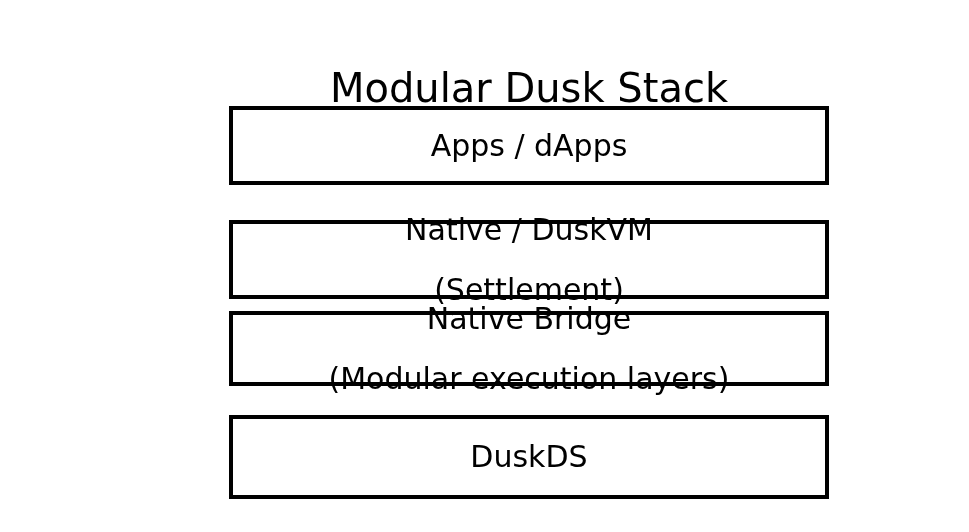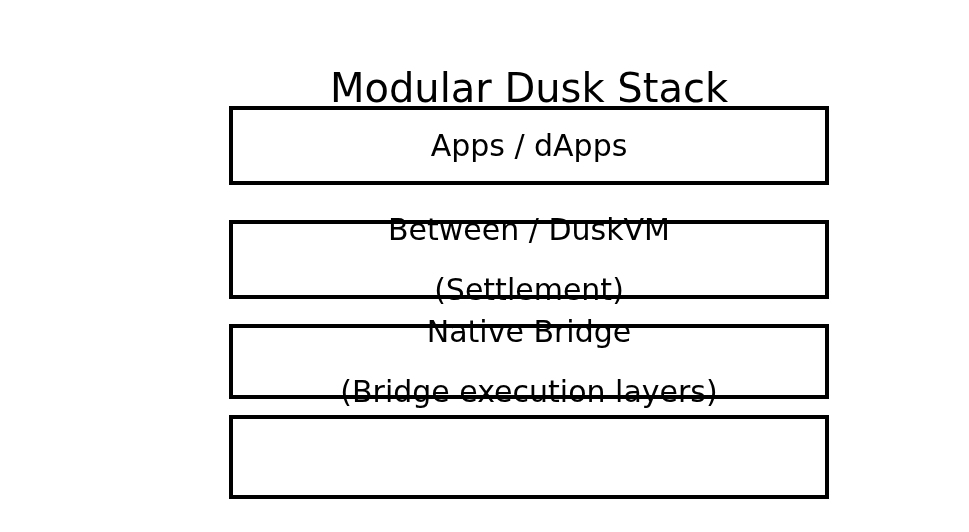--- a/index.html
+++ b/index.html
@@ -43,40 +43,41 @@
     justify-content: center;
     text-align: left;
   }
   .box .line {
     font-size: 30px;
     line-height: 34px;
     white-space: nowrap;
   }
   .box-apps      { top: 62px;  height: 79px; }
   .box-execution { top: 176px; height: 79px; }
-  .box-bridge    { top: 280px; height: 75px; }
+  .box-bridge    { top: 267px; height: 75px; }
   .box-duskds    { top: 371px; height: 84px; }
 </style>
 </head>
 <body>
 
 <div class="canvas">
 
   <div class="title">Modular Dusk Stack</div>
 
   <div class="box box-apps">
     <div class="line">Apps / dApps</div>
   </div>
 
   <div class="box box-execution">
-    <div class="line">Between / DuskVM</div>
+    <div class="line">Native / DuskVM</div>
     <div class="line">(Settlement)</div>
   </div>
 
   <div class="box box-bridge">
     <div class="line">Native Bridge</div>
-    <div class="line">(Bridge execution layers)</div>
+    <div class="line">(Modular execution layers)</div>
   </div>
 
   <div class="box box-duskds">
+    <div class="line">DuskDS</div>
   </div>
 
 </div>
 
 </body></html>

